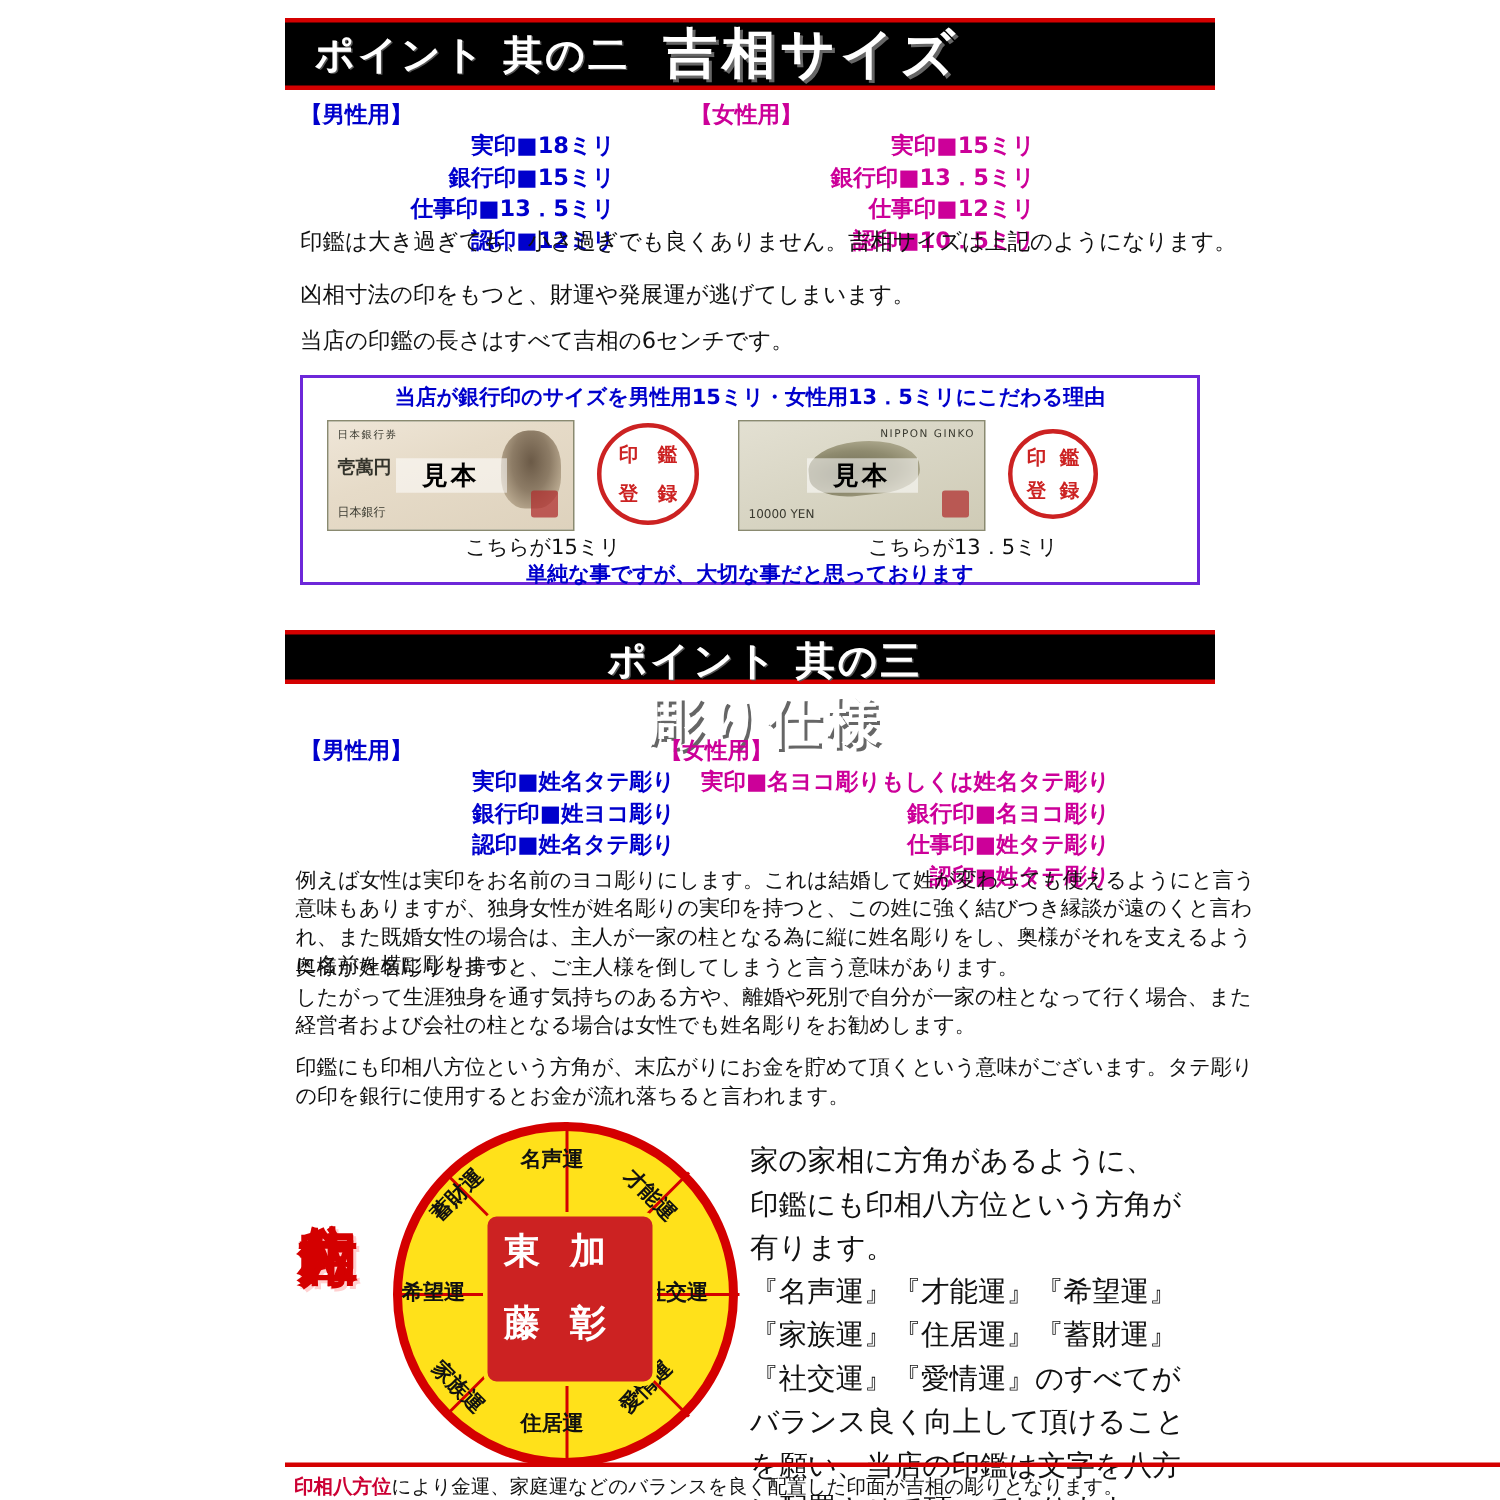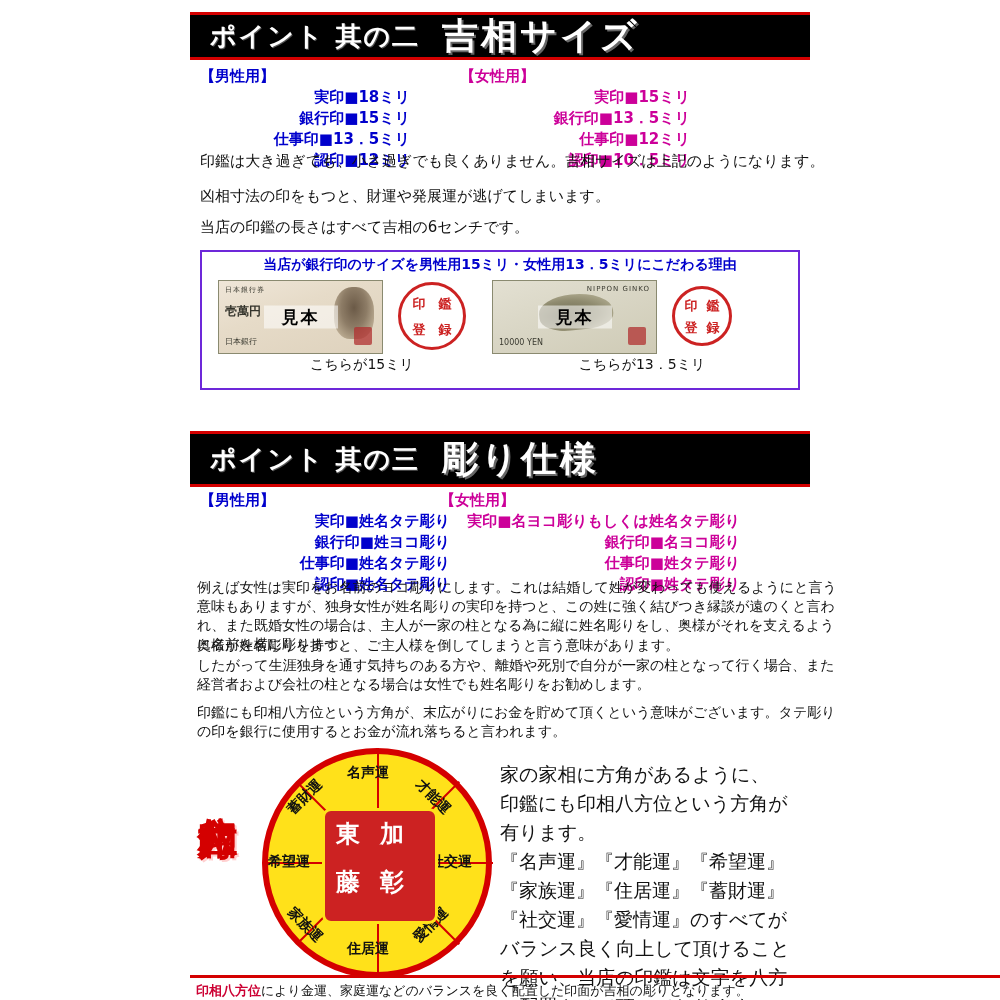--- a/index.html
+++ b/index.html
@@ -337,37 +337,35 @@
     <div class="glyphs">
       <span>印</span>
       <span>鑑</span>
       <span>登</span>
       <span>録</span>
     </div>
   </div>
 
   <div class="money-caption" style="position:absolute; left:70px; top:104px; width:180px;">こちらが15ミリ</div>
   <div class="money-caption" style="position:absolute; left:340px; top:104px; width:200px;">こちらが13．5ミリ</div>
-</div>
-
-<div class="banner" style="left:190px; top:431px; width:620px; height:56px;">
+  <div class="money-foot" style="position:absolute; left:0; top:122px; width:100%;">単純な事ですが、大切な事だと思っております</div>
+</div>
+
+<div class="banner" style="left:190px; top:420px; width:620px; height:36px;flex-direction:column;">
   <span class="banner-small">ポイント 其の三</span>
   <span class="banner-big">彫り仕様</span>
 </div>
 
 <div class="spec-col" style="left:200px; top:490px; width:250px;">
   <div class="spec-head">【男性用】</div>
   <div class="spec-row">
     <span class="spec-label">実印</span><span class="sq">■</span><span class="spec-val">姓名タテ彫り</span>
   </div>
   <div class="spec-row">
     <span class="spec-label">銀行印</span><span class="sq">■</span><span class="spec-val">姓ヨコ彫り</span>
-  </div>
-  <div class="spec-row">
-    <span class="spec-label">仕事印</span><span class="sq">■</span><span class="spec-val">姓名タテ彫り</span>
   </div>
   <div class="spec-row">
     <span class="spec-label">認印</span><span class="sq">■</span><span class="spec-val">姓名タテ彫り</span>
   </div>
 </div>
 
 <div class="spec-col" style="left:440px; top:490px; width:300px;">
   <div class="spec-head female">【女性用】</div>
   <div class="spec-row">
     <span class="spec-label female">実印</span><span class="sq female">■</span><span class="spec-val female">名ヨコ彫りもしくは姓名タテ彫り</span>

